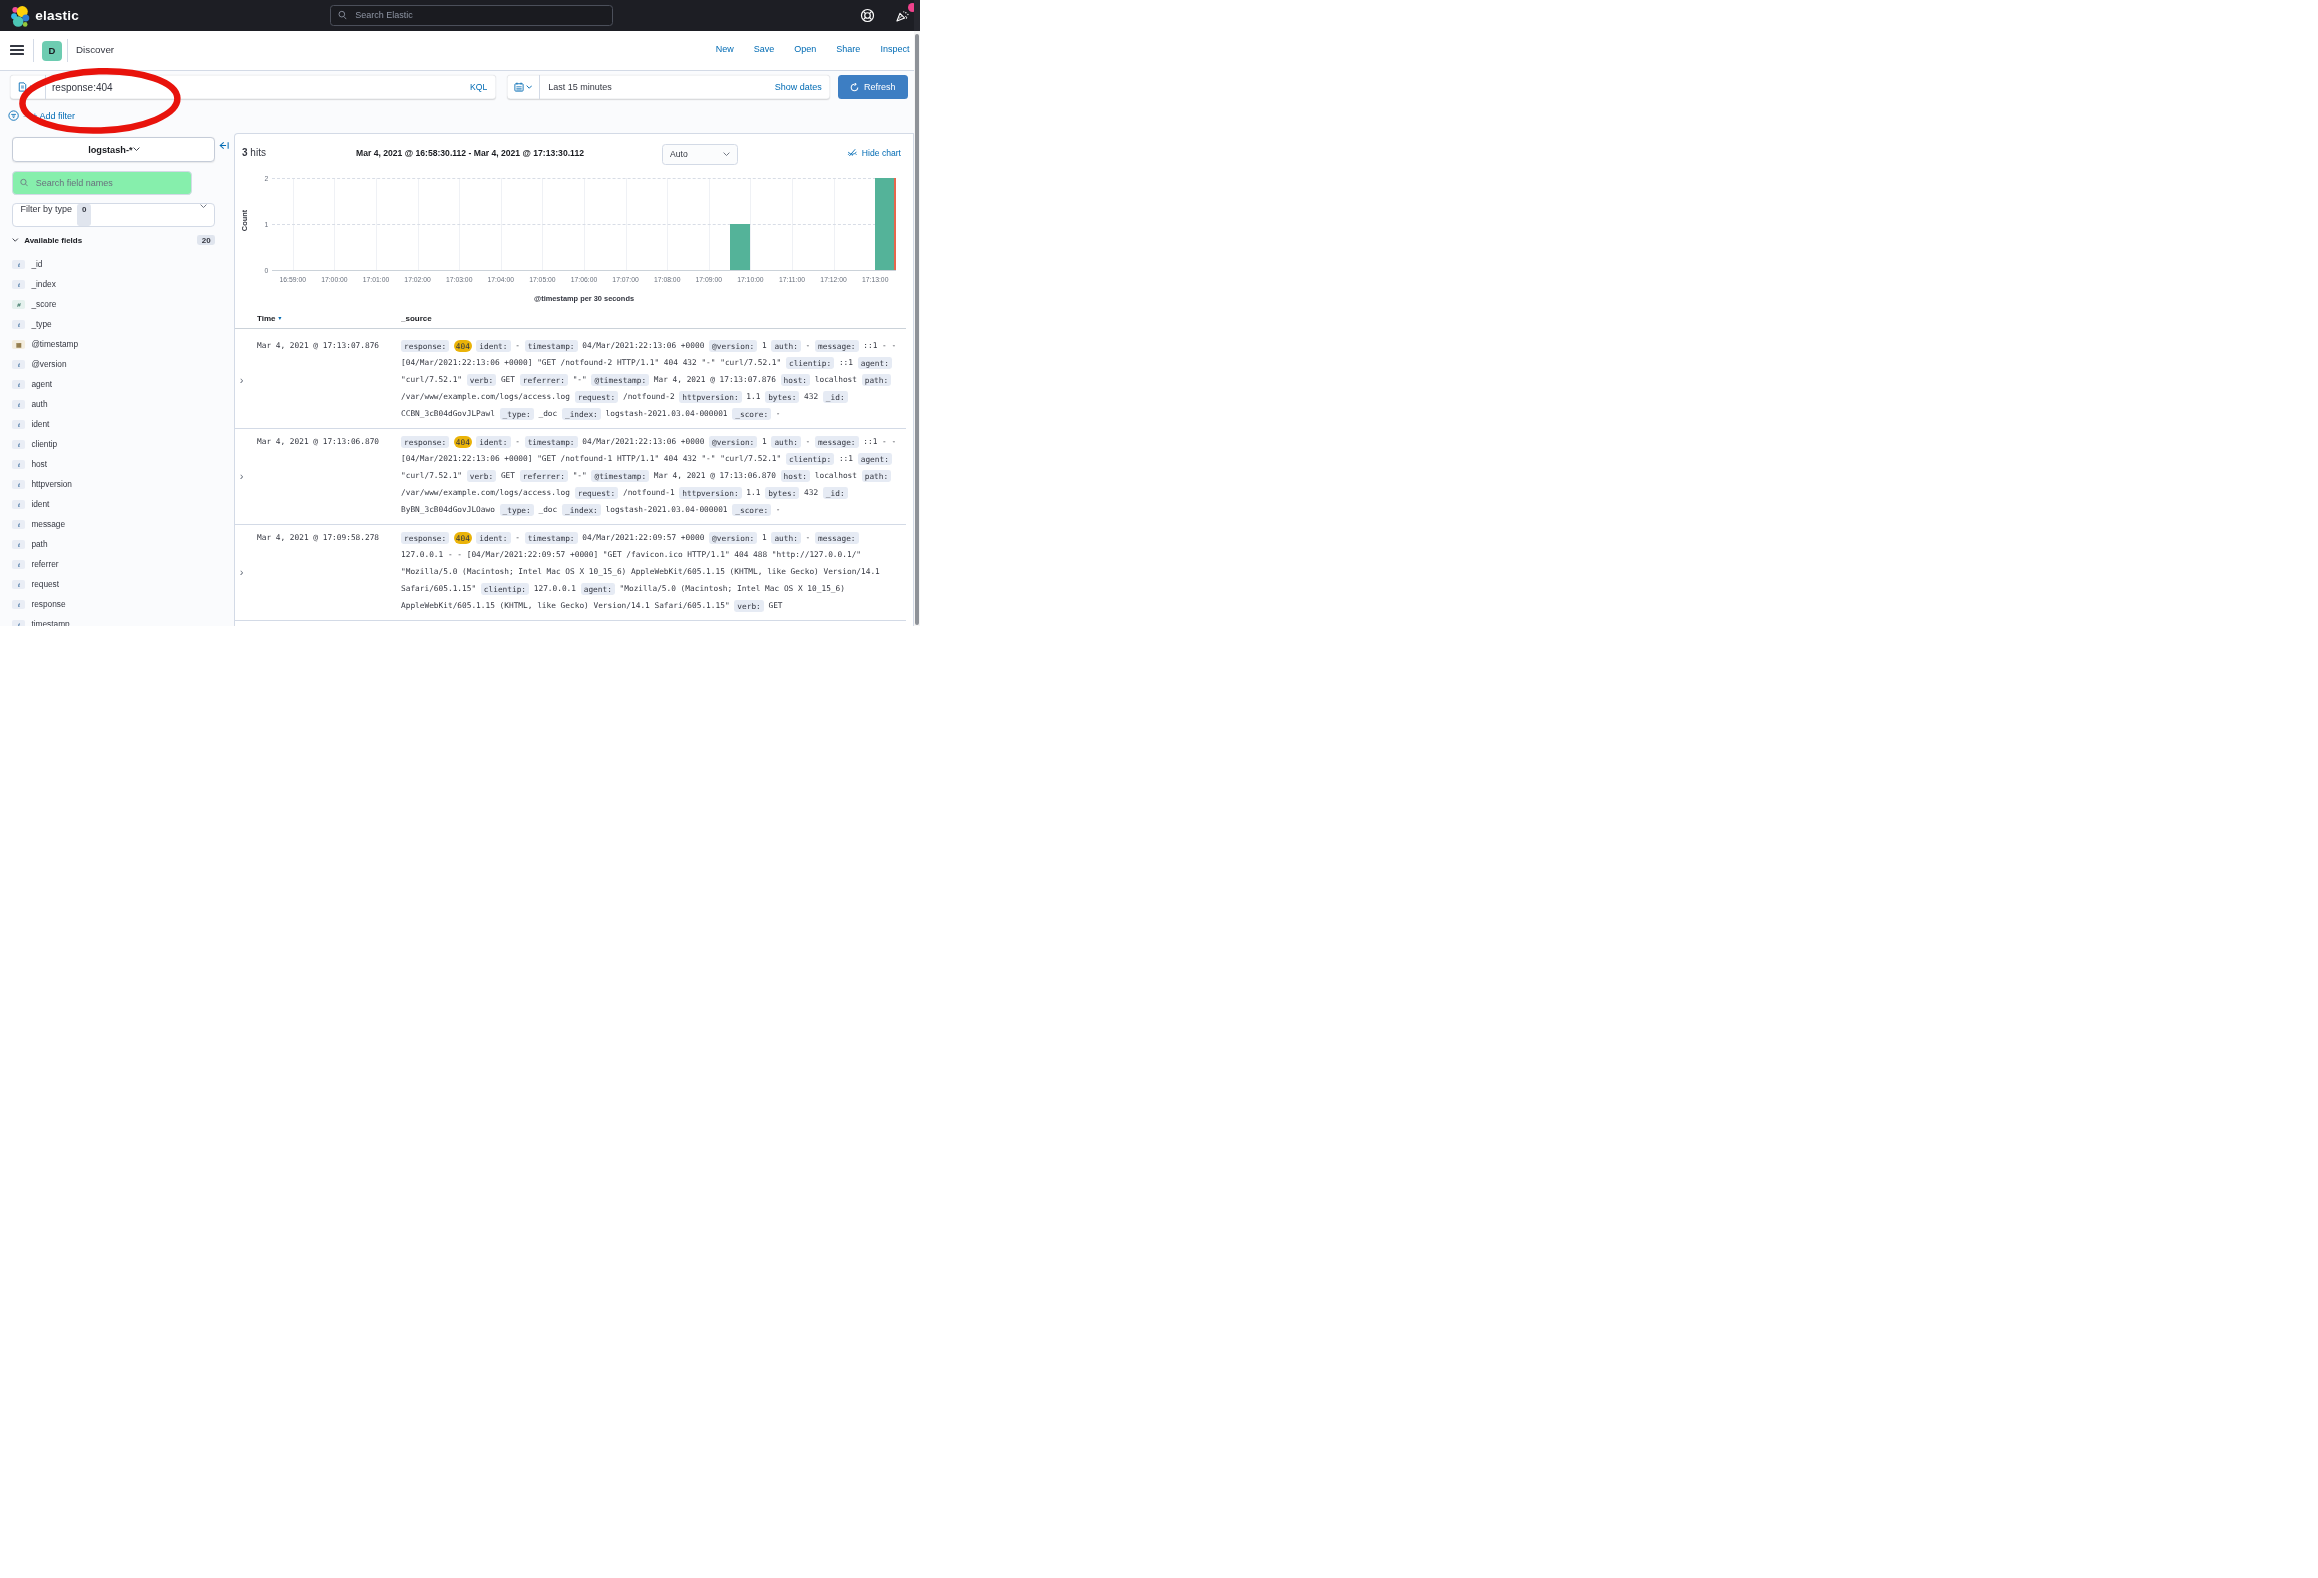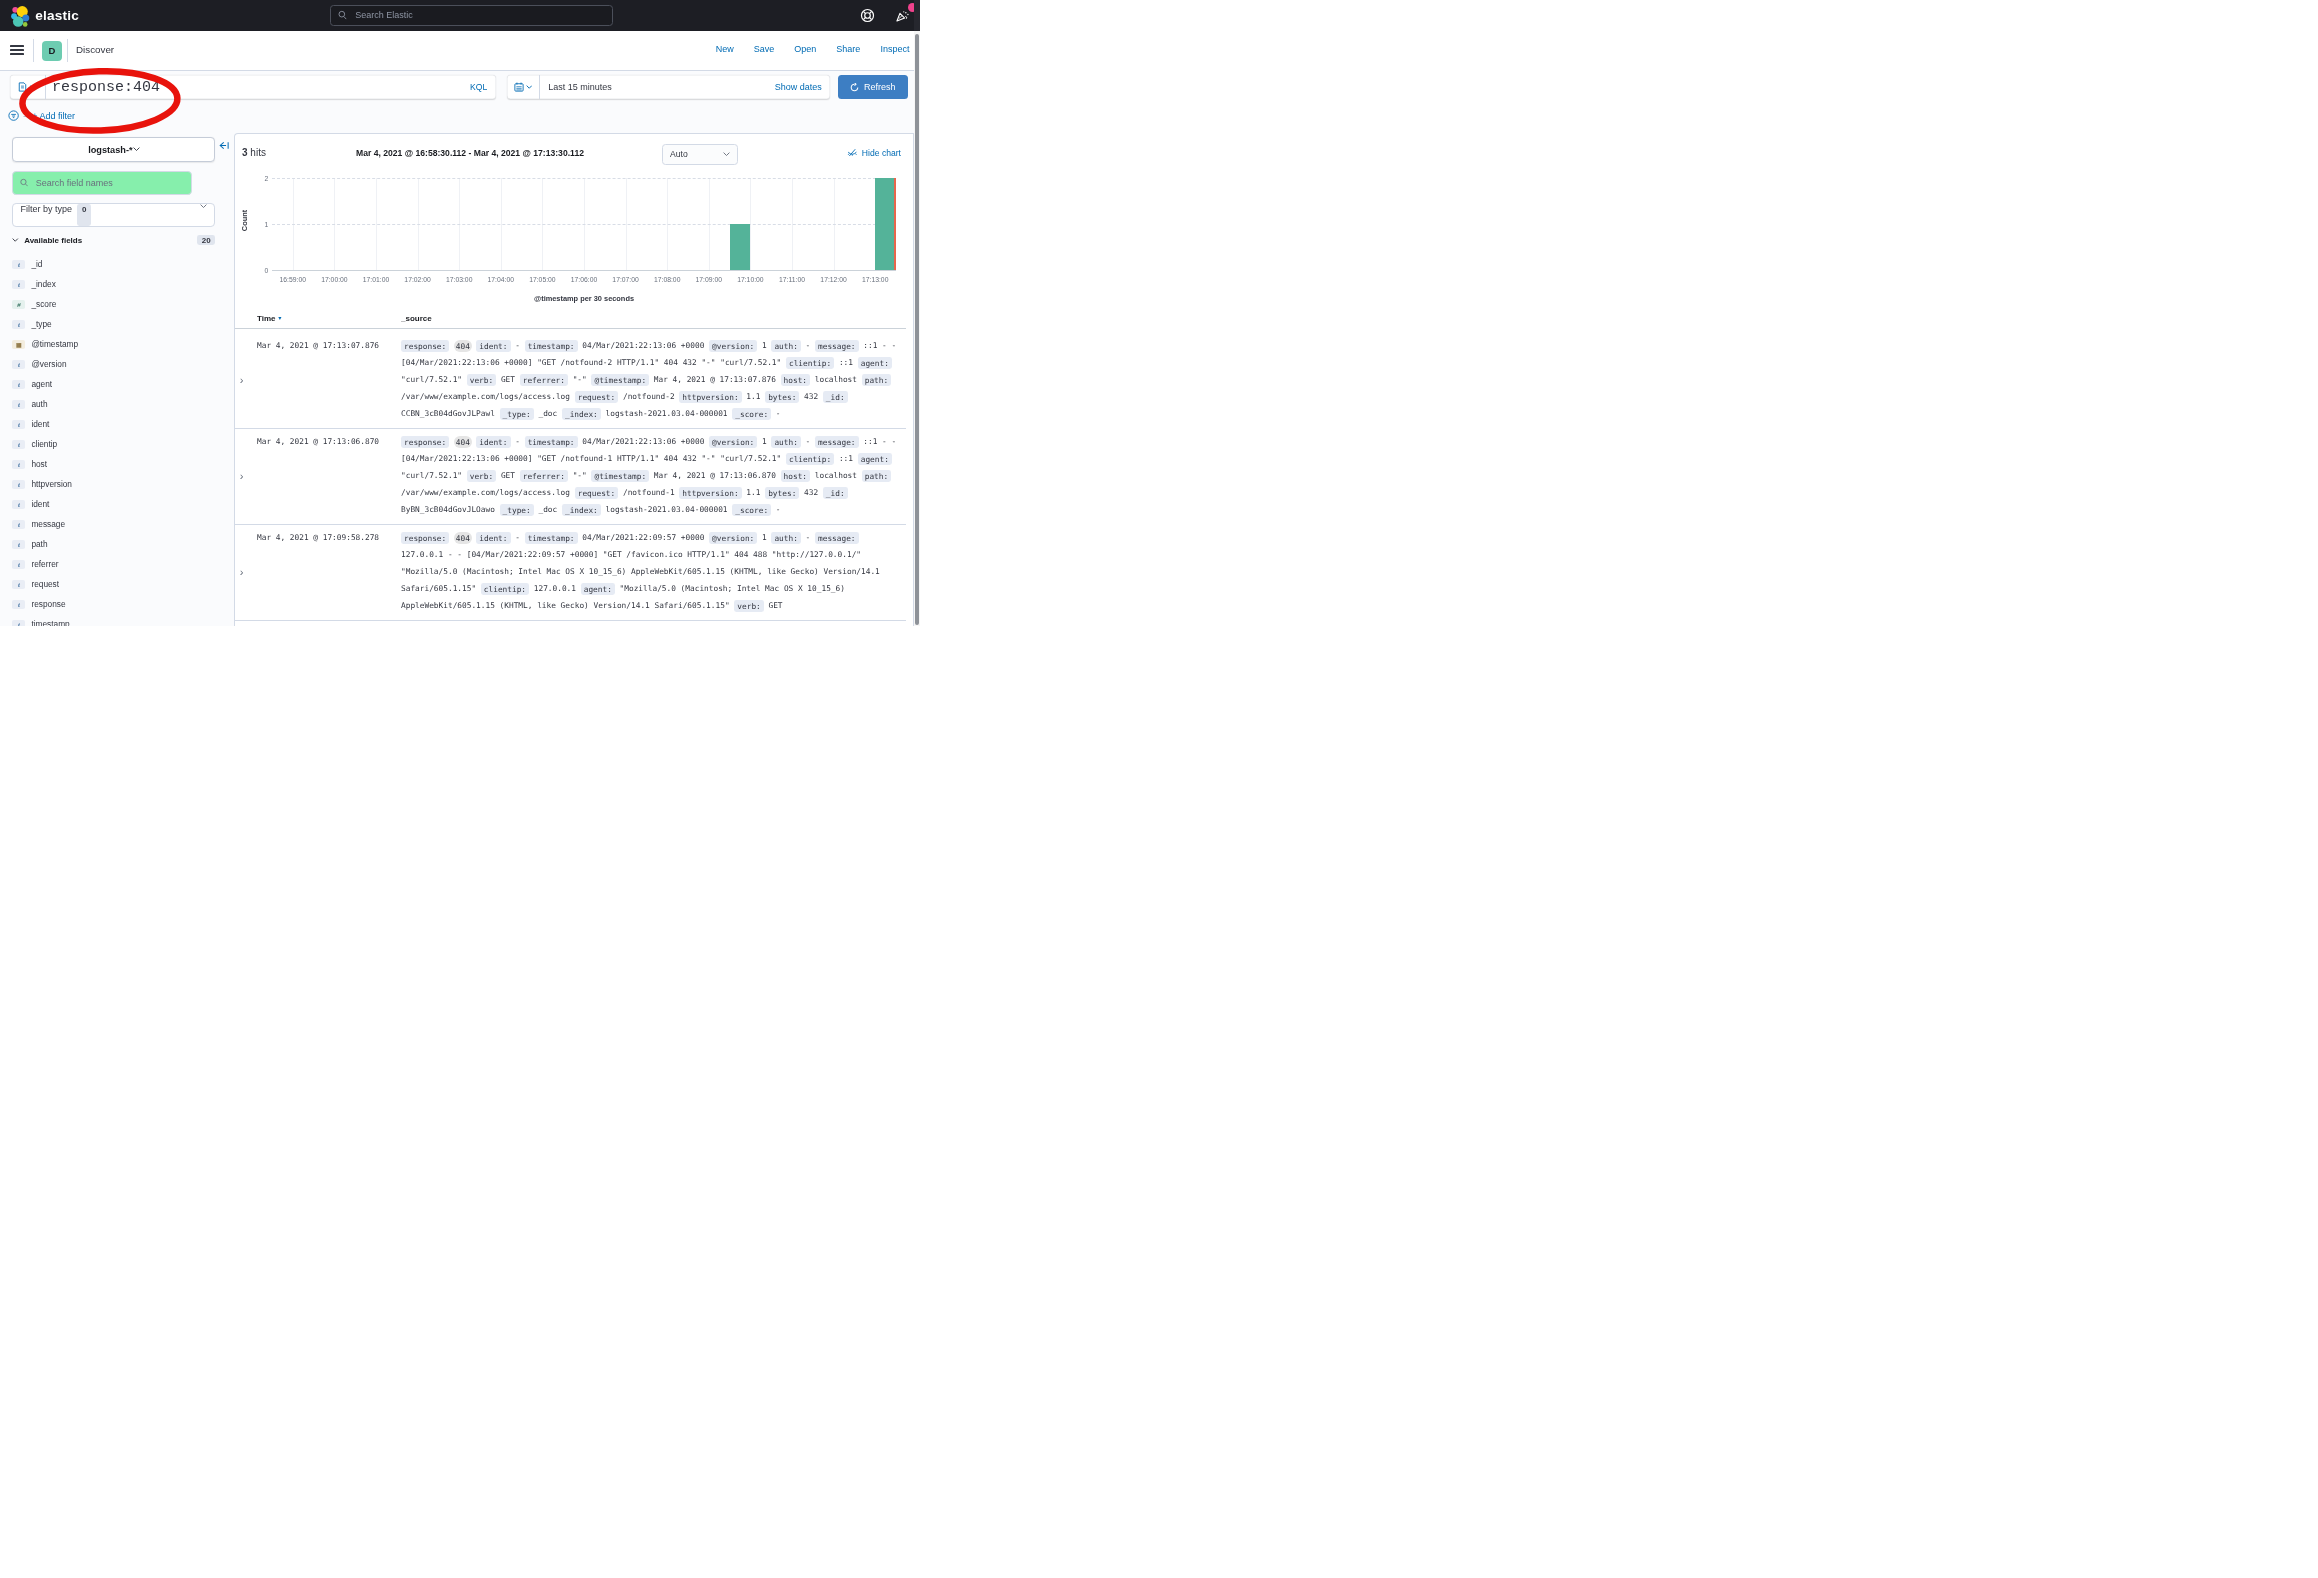--- a/index.html
+++ b/index.html
@@ -24,21 +24,21 @@
   .nav-div{position:absolute;top:0;bottom:0;width:0.6px;background:#D3DAE6;}
   .dbadge{position:absolute;left:42px;top:9.5px;width:20px;height:20px;border-radius:4.1px;background:#6DCCB1;
           display:flex;align-items:center;justify-content:center;font-size:9.5px;font-weight:700;color:#1A1C21;}
   .nav-title{position:absolute;left:76px;top:13px;font-size:9.8px;color:#343741;}
   .nav-actions{position:absolute;right:10.6px;top:13px;display:flex;gap:20px;font-size:9px;color:#006BB4;}
   .nav-actions span{cursor:pointer;}
   
   .qbox{position:absolute;left:9.5px;top:75px;width:486px;height:24px;background:#fff;border-radius:3.5px;
         box-shadow:0 0.6px 1.2px rgba(0,0,0,.15), inset 0 0 0 0.6px rgba(17,42,64,.1);display:flex;align-items:center;}
   .qseg{width:35px;height:100%;border-right:0.6px solid #D3DAE6;display:flex;align-items:center;justify-content:center;gap:3px;cursor:pointer;}
-  .qtext{flex:1;padding-left:6.5px;font-size:15px;color:#343741;font-family:Liberation Mono, monospace;}
+  .qtext{flex:1;padding-left:6.5px;font-size:10px;color:#343741;}
   .kql{padding-right:8.3px;font-size:8.6px;color:#006BB4;cursor:pointer;}
   .datebox{position:absolute;left:507px;top:75px;width:323px;height:24px;background:#fff;border-radius:3.5px;
            box-shadow:0 0.6px 1.2px rgba(0,0,0,.15), inset 0 0 0 0.6px rgba(17,42,64,.1);display:flex;align-items:center;}
   .calseg{width:32px;height:100%;border-right:0.6px solid #D3DAE6;display:flex;align-items:center;justify-content:center;gap:2.4px;cursor:pointer;}
   .drange{padding-left:8.3px;font-size:9px;color:#343741;cursor:pointer;}
   .showdates{margin-left:auto;padding-right:8.3px;font-size:9px;color:#006BB4;cursor:pointer;}
   .refresh{position:absolute;left:838px;top:75px;width:70px;height:24px;background:#3D7EC3;border:none;
            border-radius:3.5px;color:#fff;font-size:9px;display:flex;align-items:center;justify-content:center;
            gap:4.7px;cursor:pointer;font-family:"Liberation Sans",sans-serif;}
   .afrow{position:absolute;left:8.3px;top:110px;display:flex;align-items:center;gap:4.1px;}
@@ -103,21 +103,21 @@
   .thead .tcol{font-size:8px;font-weight:700;color:#1A1C21;}
   .sortarrow{color:#006BB4;font-size:5.3px;vertical-align:0.6px;margin-left:1.8px;}
   .docs{position:absolute;left:0;top:199px;right:7px;}
   .docrow{display:grid;grid-template-columns:22px 144px 1fr;border-bottom:0.6px solid #D3DAE6;padding:4.1px 0 6px;}
   .expbtn{background:none;border:none;color:#69707D;font-size:11.2px;line-height:13px;cursor:pointer;
           justify-self:start;padding:1.2px 0 0 4.7px;font-family:"Liberation Sans",sans-serif;}
   .dtime{font-family:"DejaVu Sans Mono",monospace;font-size:7.8px;color:#343741;padding-top:4.1px;}
   .dsrc{font-family:"DejaVu Sans Mono",monospace;font-size:7.8px;color:#343741;line-height:17px;
         padding-right:2.4px;word-break:break-word;}
   .chip{background:#E6EBF4;border-radius:2.4px;padding:1.5px 3px;}
-  .hl{background:#e5e5e5;padding:1.5px 1.8px;border-radius:6px;}
+  .hl{background:#eab308;padding:1.5px 1.8px;border-radius:6px;}
   
   .sb{position:absolute;right:0;top:0;width:6px;height:100%;background:#F6F6F6;}
   .sb-dark{position:absolute;right:0;top:0;width:6px;height:31px;background:#26272E;}
   .sb-thumb{position:absolute;right:0.6px;top:34px;bottom:1.2px;width:4.7px;background:#8E9298;border-radius:2.4px;}
   svg{display:block;}
 </style>
 </head>
 <body>
 
 <div class="page">

